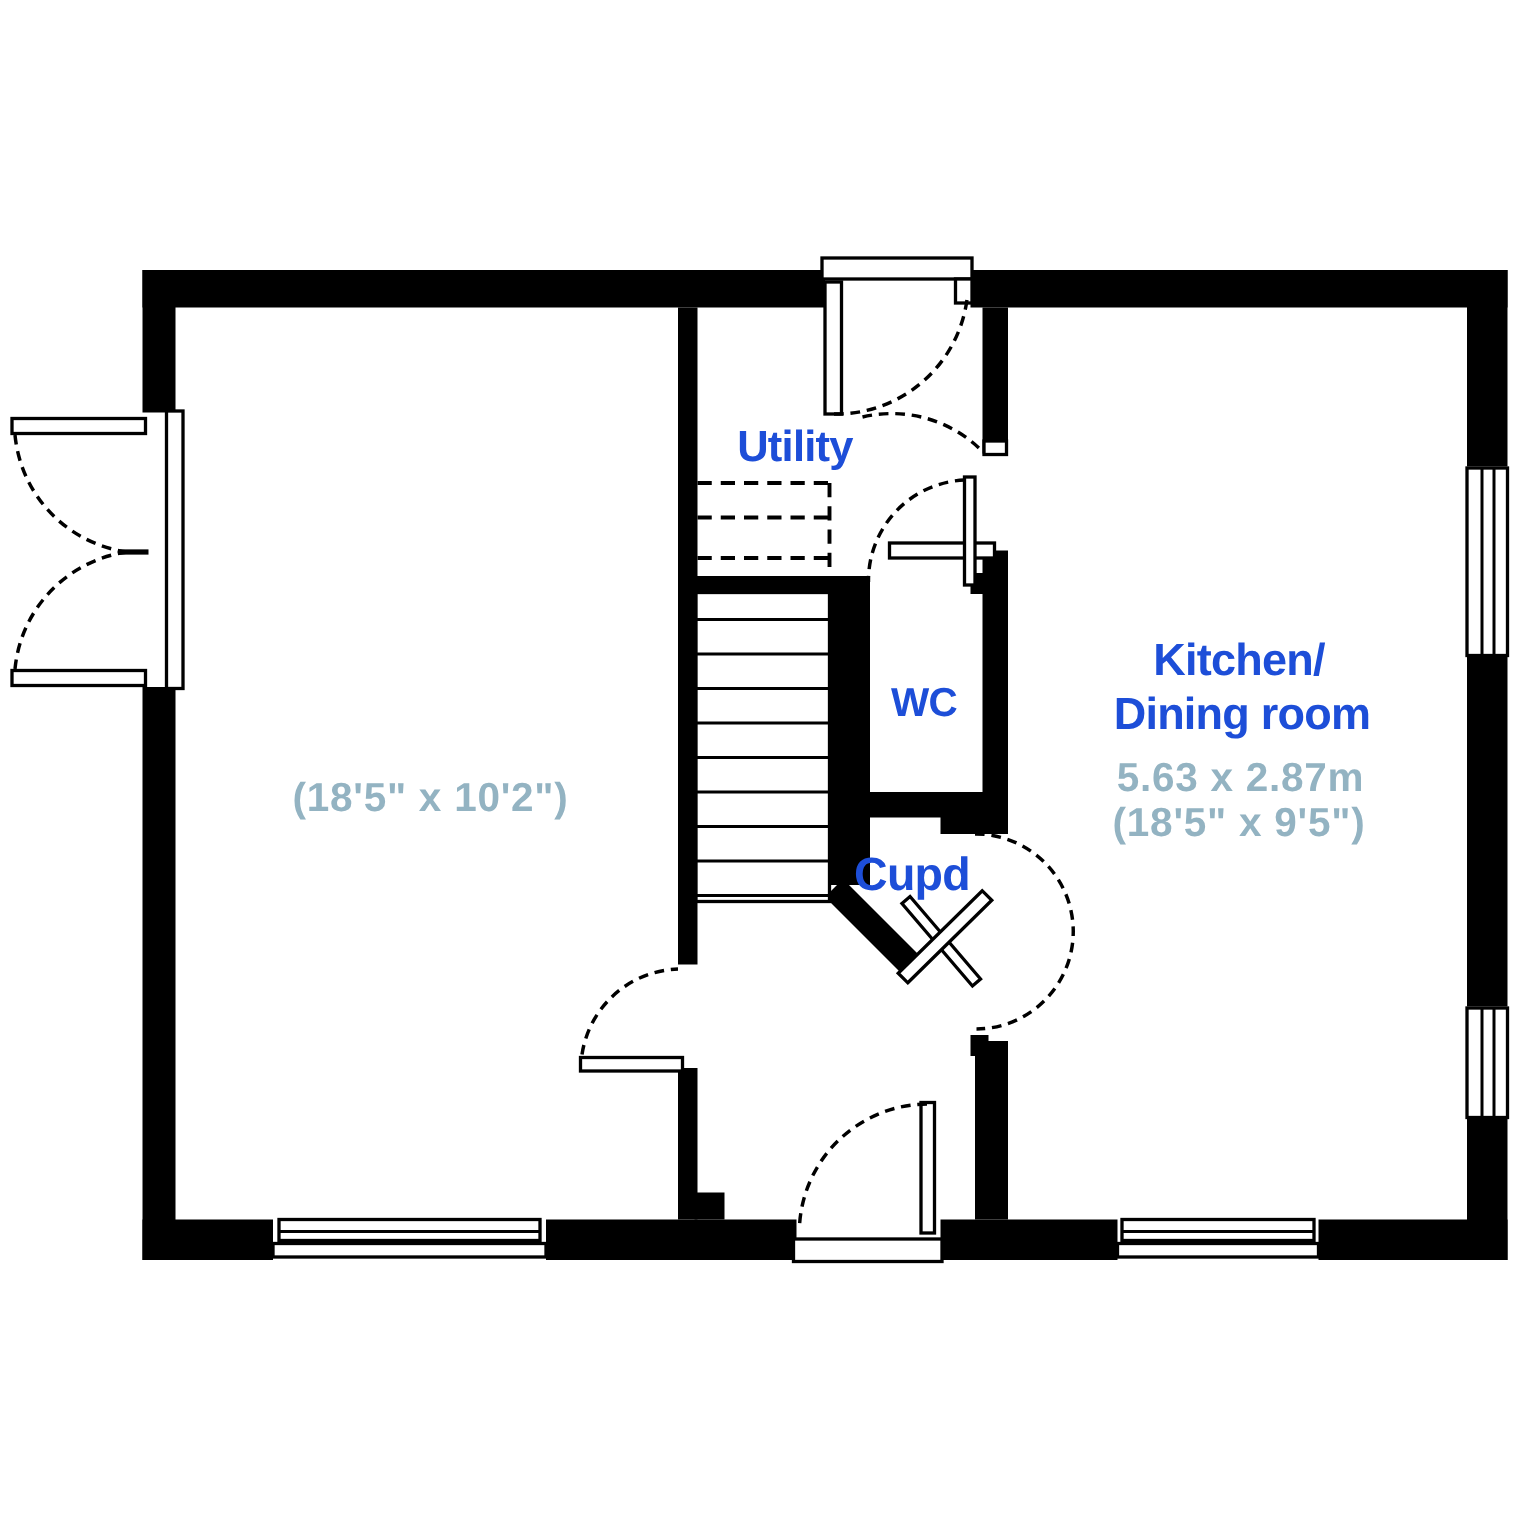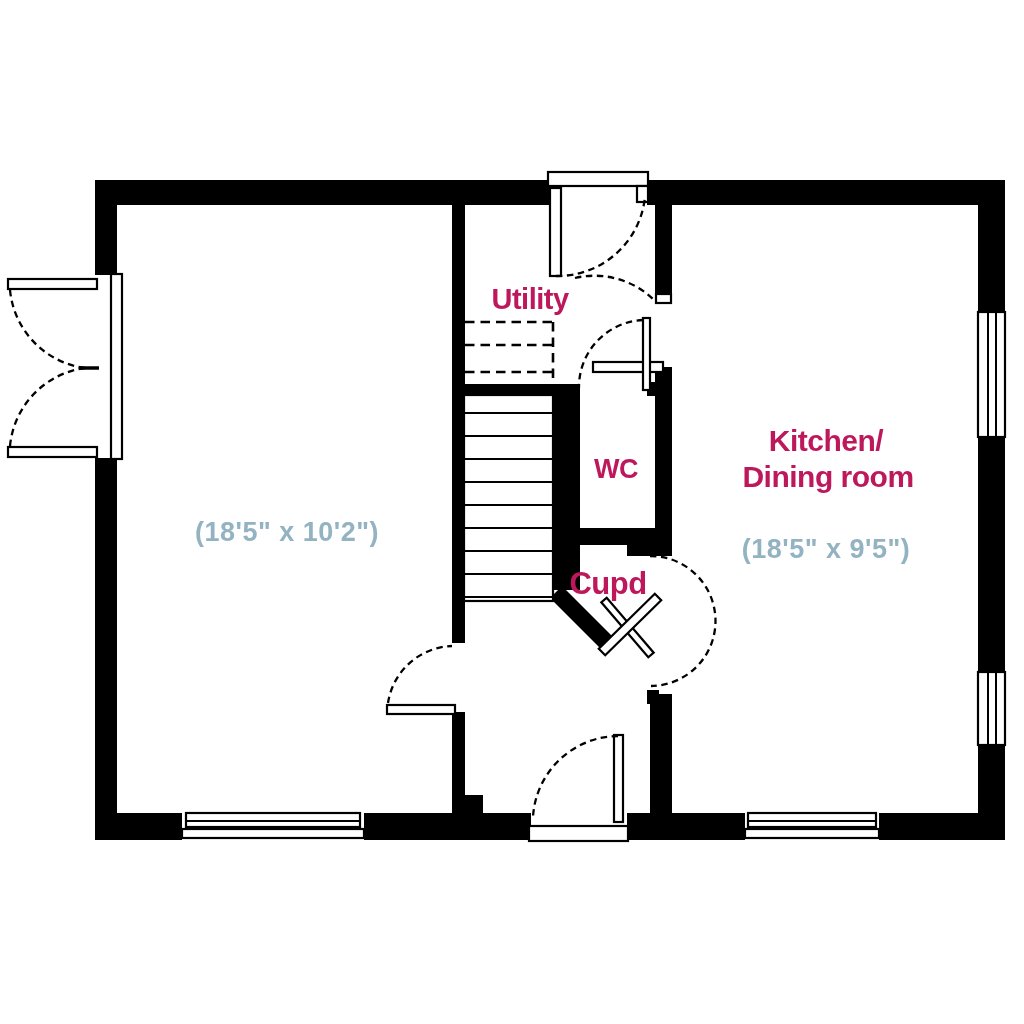--- a/index.html
+++ b/index.html
@@ -4,21 +4,21 @@
 <style>
   html,body{margin:0;padding:0;background:#ffffff;}
   #canvas{
     position:relative;width:1024px;height:1024px;background:#ffffff;
     font-family:"Liberation Sans", sans-serif;overflow:hidden;
   }
   #plan-svg{position:absolute;left:0;top:0;}
   .label{
     position:absolute;transform:translate(-50%,-50%);
     white-space:nowrap;text-align:center;line-height:1;
-    color:#be185d;font-weight:bold;letter-spacing:-0.5px;
+    color:#1d4ed8;font-weight:bold;letter-spacing:-0.5px;
   }
   .room-name{font-size:30px;}
   .room-name-sm{font-size:31px;}
   .dim{color:#93b3c2;font-weight:bold;font-size:27px;letter-spacing:0.5px;}
   .wall{fill:#000000;stroke:none;}
   .open{fill:#ffffff;stroke:none;}
   .frame{fill:#ffffff;stroke:#000000;stroke-width:2.2;}
   .thin{stroke:#000000;stroke-width:2;fill:none;}
   .arc{stroke:#000000;stroke-width:2.3;fill:none;stroke-dasharray:6.5 4.5;}
   .dashline{stroke:#000000;stroke-width:2.6;fill:none;stroke-dasharray:9.5 6;}
@@ -123,18 +123,19 @@
       <path class="arc" d="M 650 556 A 65 65 0 0 1 651 686"></path>
       <path class="arc" d="M 388 703 A 67 67 0 0 1 452 646"></path>
       <path class="arc" d="M 618 736 A 86 86 0 0 0 533 817"></path>
     </g>
   </svg>
 
   <div class="label dim" style="left:287px;top:532px;">(18'5" x 10'2")</div>
 
   <div class="label room-name" style="left:826px;top:441px;">Kitchen/</div>
   <div class="label room-name" style="left:828px;top:477px;text-align:center;">Dining room</div>
+  <div class="label dim" style="left:827px;top:519px;">5.63 x 2.87m</div>
   <div class="label dim" style="left:826px;top:549px;">(18'5" x 9'5")</div>
 
   <div class="label room-name-sm" style="left:530px;top:299px;font-size:29px;">Utility</div>
   <div class="label room-name-sm" style="left:616px;top:469px;font-size:27px;">WC</div>
   <div class="label room-name-sm" style="left:608px;top:583px;">Cupd</div>
 </div>
 
 </body></html>

